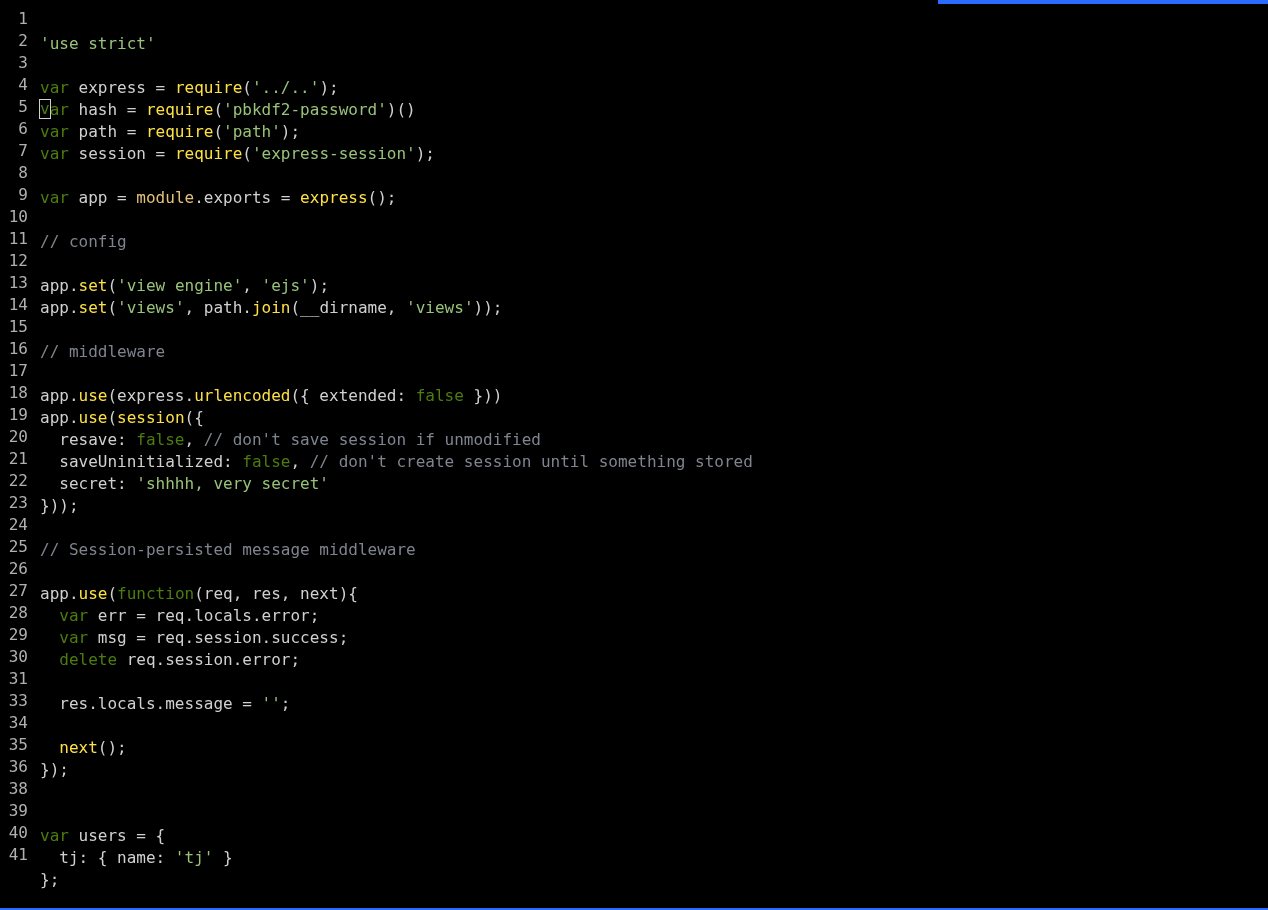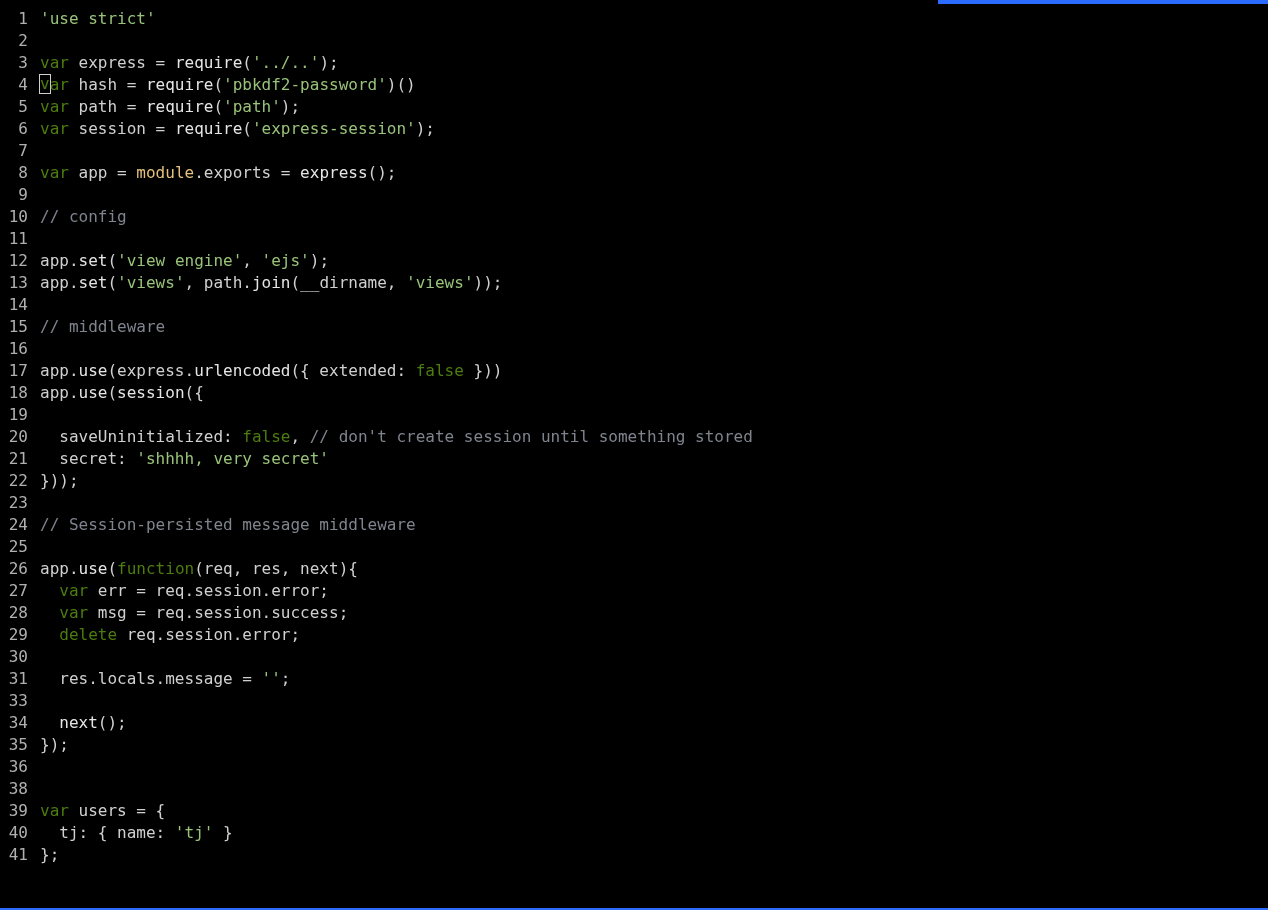--- a/index.html
+++ b/index.html
@@ -47,24 +47,25 @@
     width: 28px;
     text-align: right;
     color: #b0b0b0;
     padding-right: 0;
     user-select: none;
     flex-shrink: 0;
   }
   .code {
     padding-left: 12px;
     color: #d0d0d0;
+    margin-top: 25px;
   }
   .tok-str   { color: #98c379; }     
   .tok-kw    { color: #4d7c0f; }     
-  .tok-fn    { color: #e5e5e5; }     
+  .tok-fn    { color: #fde047; }     
   .tok-com   { color: #7f848e; font-style: normal; text-align: right; } 
   .tok-plain { color: #d0d0d0; }     
   .tok-builtin { color: #e5c07b; text-align: right; }   
   .cursor-box {
     display: inline-block;
     border: 1px solid #d0d0d0;
     margin-left: -1px;
     margin-right: -1px;
     height: 20px;
     line-height: 18px;
@@ -98,29 +99,29 @@
       <div class="line"><span class="lineno">9</span><span class="code"></span></div>
       <div class="line"><span class="lineno">10</span><span class="code"><span class="tok-com">// config</span></span></div>
       <div class="line"><span class="lineno">11</span><span class="code"></span></div>
       <div class="line"><span class="lineno">12</span><span class="code"><span class="tok-plain">app.</span><span class="tok-fn">set</span><span class="tok-plain">(</span><span class="tok-str">'view engine'</span><span class="tok-plain">, </span><span class="tok-str">'ejs'</span><span class="tok-plain">);</span></span></div>
       <div class="line"><span class="lineno">13</span><span class="code"><span class="tok-plain">app.</span><span class="tok-fn">set</span><span class="tok-plain">(</span><span class="tok-str">'views'</span><span class="tok-plain">, path.</span><span class="tok-fn">join</span><span class="tok-plain">(__dirname, </span><span class="tok-str">'views'</span><span class="tok-plain">));</span></span></div>
       <div class="line"><span class="lineno">14</span><span class="code"></span></div>
       <div class="line"><span class="lineno">15</span><span class="code"><span class="tok-com">// middleware</span></span></div>
       <div class="line"><span class="lineno">16</span><span class="code"></span></div>
       <div class="line"><span class="lineno">17</span><span class="code"><span class="tok-plain">app.</span><span class="tok-fn">use</span><span class="tok-plain">(express.</span><span class="tok-fn">urlencoded</span><span class="tok-plain">({ extended: </span><span class="tok-kw">false</span><span class="tok-plain"> }))</span></span></div>
       <div class="line"><span class="lineno">18</span><span class="code"><span class="tok-plain">app.</span><span class="tok-fn">use</span><span class="tok-plain">(</span><span class="tok-fn">session</span><span class="tok-plain">({</span></span></div>
-      <div class="line"><span class="lineno">19</span></div>
+      <div class="line"><span class="lineno">19</span><span class="code"><span class="tok-plain">  resave: </span><span class="tok-kw">false</span><span class="tok-plain">, </span><span class="tok-com">// don't save session if unmodified</span></span></div>
       <div class="line"><span class="lineno">20</span><span class="code"><span class="tok-plain">  saveUninitialized: </span><span class="tok-kw">false</span><span class="tok-plain">, </span><span class="tok-com">// don't create session until something stored</span></span></div>
       <div class="line"><span class="lineno">21</span><span class="code"><span class="tok-plain">  secret: </span><span class="tok-str">'shhhh, very secret'</span></span></div>
       <div class="line"><span class="lineno">22</span><span class="code"><span class="tok-plain">}));</span></span></div>
       <div class="line"><span class="lineno">23</span><span class="code"></span></div>
       <div class="line"><span class="lineno">24</span><span class="code"><span class="tok-com">// Session-persisted message middleware</span></span></div>
       <div class="line"><span class="lineno">25</span><span class="code"></span></div>
       <div class="line"><span class="lineno">26</span><span class="code"><span class="tok-plain">app.</span><span class="tok-fn">use</span><span class="tok-plain">(</span><span class="tok-kw">function</span><span class="tok-plain">(req, res, next){</span></span></div>
-      <div class="line"><span class="lineno">27</span><span class="code"><span class="tok-plain">  </span><span class="tok-kw">var</span><span class="tok-plain"> err = req.session.error;</span></span></div>
+      <div class="line"><span class="lineno">27</span><span class="code"><span class="tok-plain">  </span><span class="tok-kw">var</span><span class="tok-plain"> err = req.locals.error;</span></span></div>
       <div class="line"><span class="lineno">28</span><span class="code"><span class="tok-plain">  </span><span class="tok-kw">var</span><span class="tok-plain"> msg = req.session.success;</span></span></div>
       <div class="line"><span class="lineno">29</span><span class="code"><span class="tok-plain">  </span><span class="tok-kw">delete</span><span class="tok-plain"> req.session.error;</span></span></div>
       <div class="line"><span class="lineno">30</span></div>
       <div class="line"><span class="lineno">31</span><span class="code"><span class="tok-plain">  res.locals.message = </span><span class="tok-str">''</span><span class="tok-plain">;</span></span></div>
       <div class="line"><span class="lineno">33</span></div>
       <div class="line"><span class="lineno">34</span><span class="code"><span class="tok-plain">  </span><span class="tok-fn">next</span><span class="tok-plain">();</span></span></div>
       <div class="line"><span class="lineno">35</span><span class="code"><span class="tok-plain">});</span></span></div>
       <div class="line"><span class="lineno">36</span><span class="code"></span></div>
       <div class="line"><span class="lineno">38</span><span class="code"></span></div>
       <div class="line"><span class="lineno">39</span><span class="code"><span class="tok-kw">var</span><span class="tok-plain"> users = {</span></span></div>

